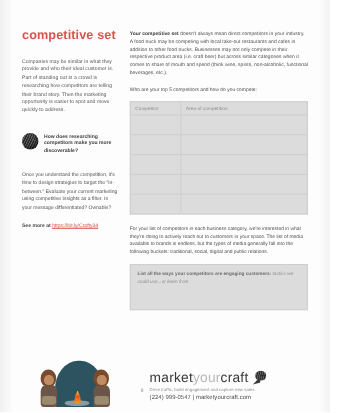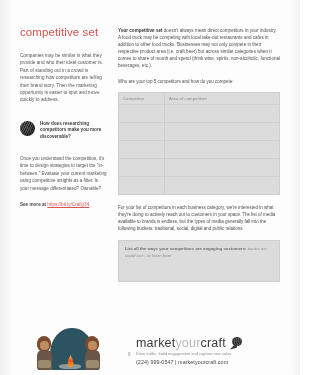--- a/index.html
+++ b/index.html
@@ -34,21 +34,21 @@
   
   .left-col {
     position: absolute;
     left: 20px; top: 26px;
     width: 88px;
   }
   .doc-title {
     font-size: 11.5px;
     line-height: 13px;
     color: #d9534f;
-    font-weight: 400;
+    font-weight: 700;
     letter-spacing: .1px;
     margin-bottom: 13px;
   }
   .intro-para {
     font-size: 4.6px;
     line-height: 7.4px;
     color: #555555;
     letter-spacing: .05px;
   }
   .callout {

